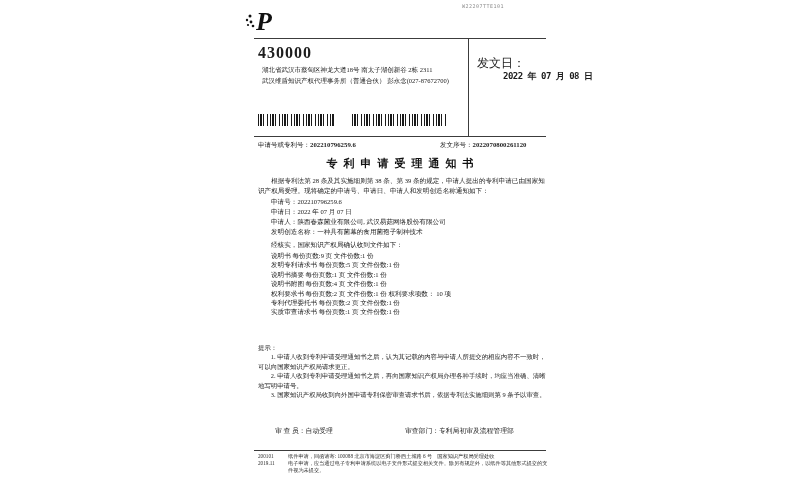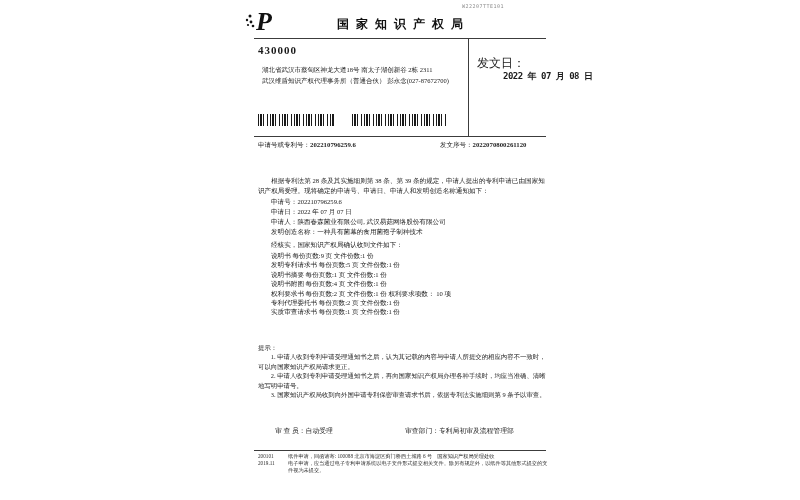--- a/index.html
+++ b/index.html
@@ -23,21 +23,21 @@
   }
   .serial-code {
     position: absolute; left: 234px; top: 3px; font-size: 5px;
     color: #8a8a8a; font-family: "DejaVu Sans Mono", monospace; letter-spacing: 0.5px;
   }
   .hrule { position: absolute; background: #3c3c3c; height: 1px; }
   .rule-header { left: 26px; top: 38px; width: 292px; }
   .rule-barcode { left: 26px; top: 136px; width: 292px; }
   .rule-footer { left: 26px; top: 450px; width: 292px; }
   .vrule { position: absolute; background: #3c3c3c; width: 1px; left: 240px; top: 38px; height: 98px; }
-  .postal { position: absolute; left: 30px; top: 44px; font-size: 11px; font-weight: bold; letter-spacing: 1px; }
+  .postal { position: absolute; left: 30px; top: 44px; font-size: 16px; font-weight: bold; letter-spacing: 1px; }
   .addr1 { position: absolute; left: 34px; top: 66px; font-size: 6.5px; white-space: nowrap; }
   .addr2 { position: absolute; left: 34px; top: 77px; font-size: 6.5px; white-space: nowrap; }
   .issue-label { position: absolute; left: 249px; top: 47px; font-size: 12px; margin-top: 8px; }
   .issue-date {
     position: absolute; left: 246px; top: 70px; font-size: 9px; font-weight: bold;
     font-family: "DejaVu Sans Mono", monospace; letter-spacing: -0.5px; white-space: nowrap; margin-left: 29px;
   }
   
   .barcode {
     position: absolute; top: 114px; height: 12px;
@@ -84,21 +84,20 @@
     <div class="logo">
       <svg width="32" height="30" viewBox="0 0 32 30">
         <text x="12" y="24" font-family="Liberation Serif, serif" font-style="italic" font-weight="bold" font-size="26" fill="#111">P</text>
         <circle cx="6" cy="10" r="1.5" fill="#111"></circle>
         <circle cx="3" cy="14" r="1.2" fill="#111"></circle>
         <circle cx="7" cy="16" r="1.4" fill="#111"></circle>
         <circle cx="4" cy="19" r="1.1" fill="#111"></circle>
         <circle cx="9" cy="20" r="1.3" fill="#111"></circle>
       </svg>
     </div>
-    <div class="agency">国家知识产权局</div>
     <div class="serial-code">W22207TTE101</div>
 
     <div class="hrule rule-header"></div>
     <div class="vrule"></div>
 
     <div class="postal">430000</div>
     <div class="addr1">湖北省武汉市蔡甸区神龙大道18号 南太子湖创新谷 2栋 2311</div>
     <div class="addr2">武汉维盾知识产权代理事务所（普通合伙） 彭永念(027-87672700)</div>
 
     <div class="issue-label">发文日：</div>
@@ -108,20 +107,21 @@
     <div class="barcode barcode-2"></div>
     <div class="hrule rule-barcode"></div>
 
     <div class="numrow">
       <span>申请号或专利号：</span><b>202210796259.6</b>
       <span class="num-serial">
         <span>发文序号：</span><b>2022070800261120</b>
       </span>
     </div>
 
+    <div class="doc-title">专利申请受理通知书</div>
 
     <div class="body-text">
       <div class="para">根据专利法第 28 条及其实施细则第 38 条、第 39 条的规定，申请人提出的专利申请已由国家知识产权局受理。现将确定的申请号、申请日、申请人和发明创造名称通知如下：</div>
       <div class="fields">
         <div>申请号：202210796259.6</div>
         <div>申请日：2022 年 07 月 07 日</div>
         <div>申请人：陕西春森菌业有限公司, 武汉易菇网络股份有限公司</div>
         <div>发明创造名称：一种具有菌幕的食用菌孢子制种技术</div>
       </div>
     </div>

